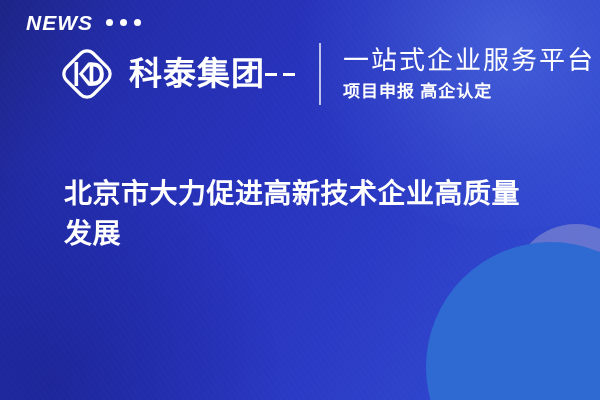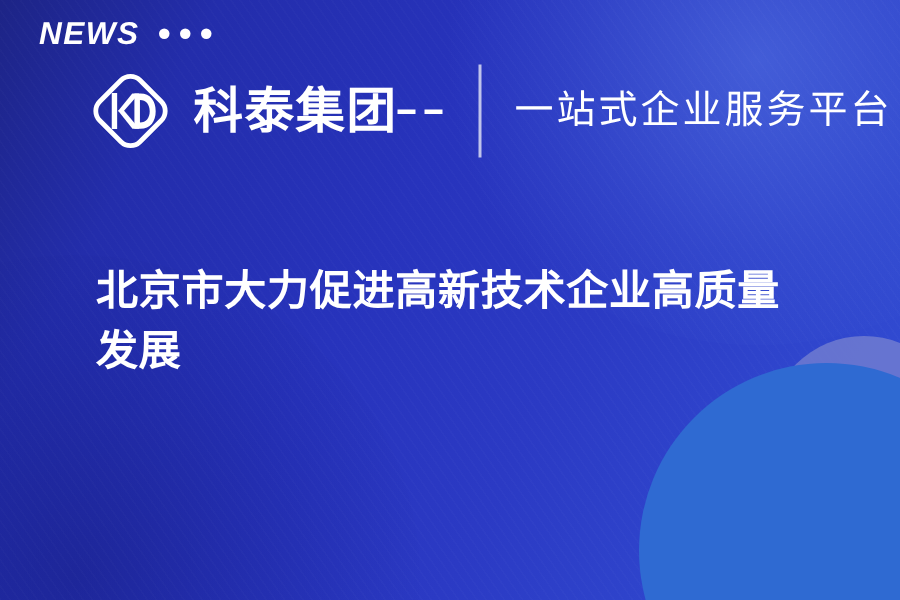--- a/index.html
+++ b/index.html
@@ -283,19 +283,20 @@
             <span class="logo-en-rule"></span>
             <span class="logo-en-rule"></span>
           </div>
         </div>
       </div>
 
       <span class="lockup-divider"></span>
 
       <div class="tagline">
         <div class="tagline-main">一站式企业服务平台</div>
+        <div class="tagline-sub">项目申报 高企认定</div>
       </div>
     </div>
 
     <h1 class="headline">北京市大力促进高新技术企业高质量发展</h1>
 
   </div>
 </div>
 
 </body></html>

